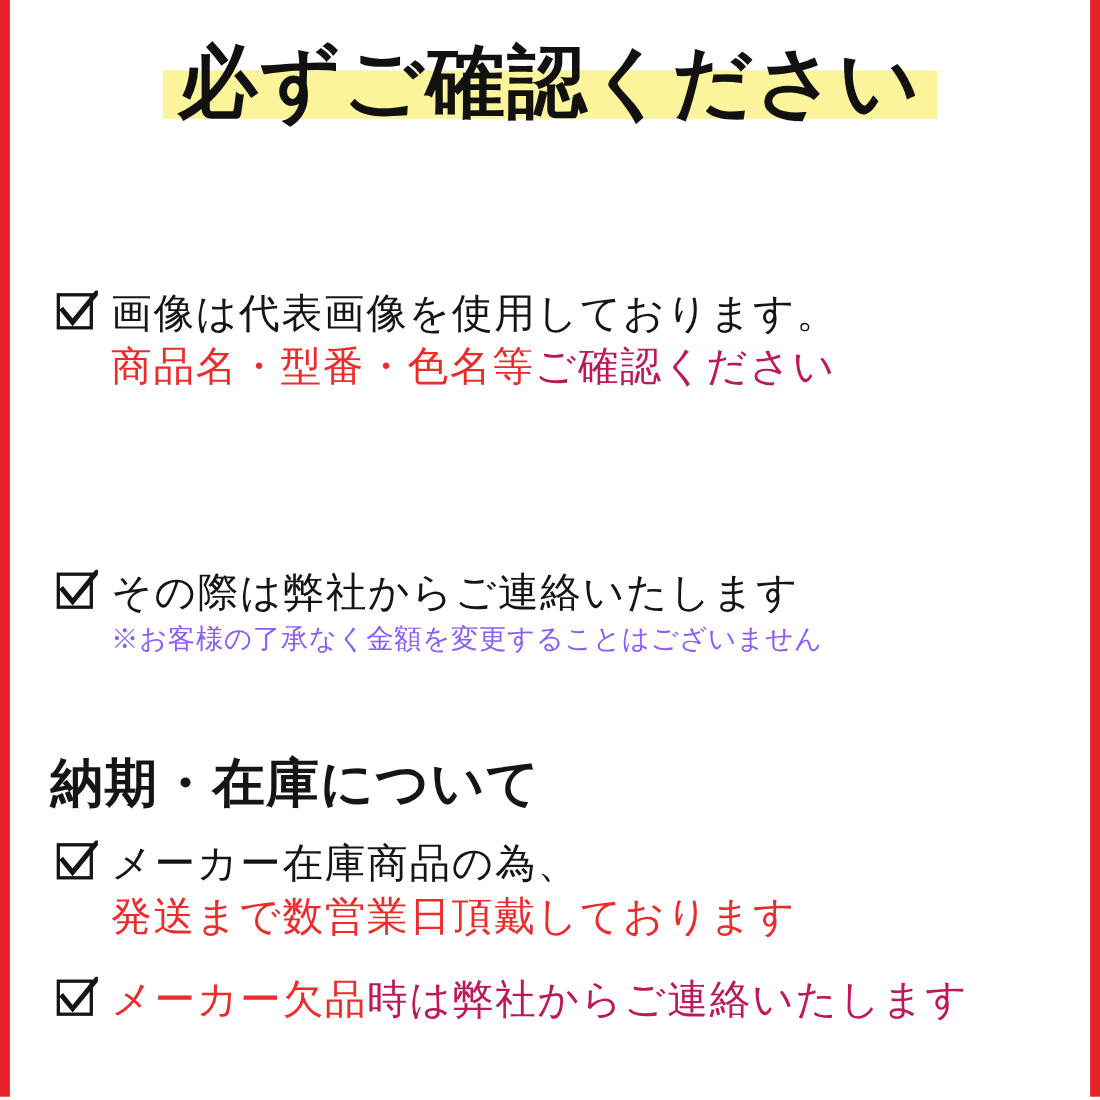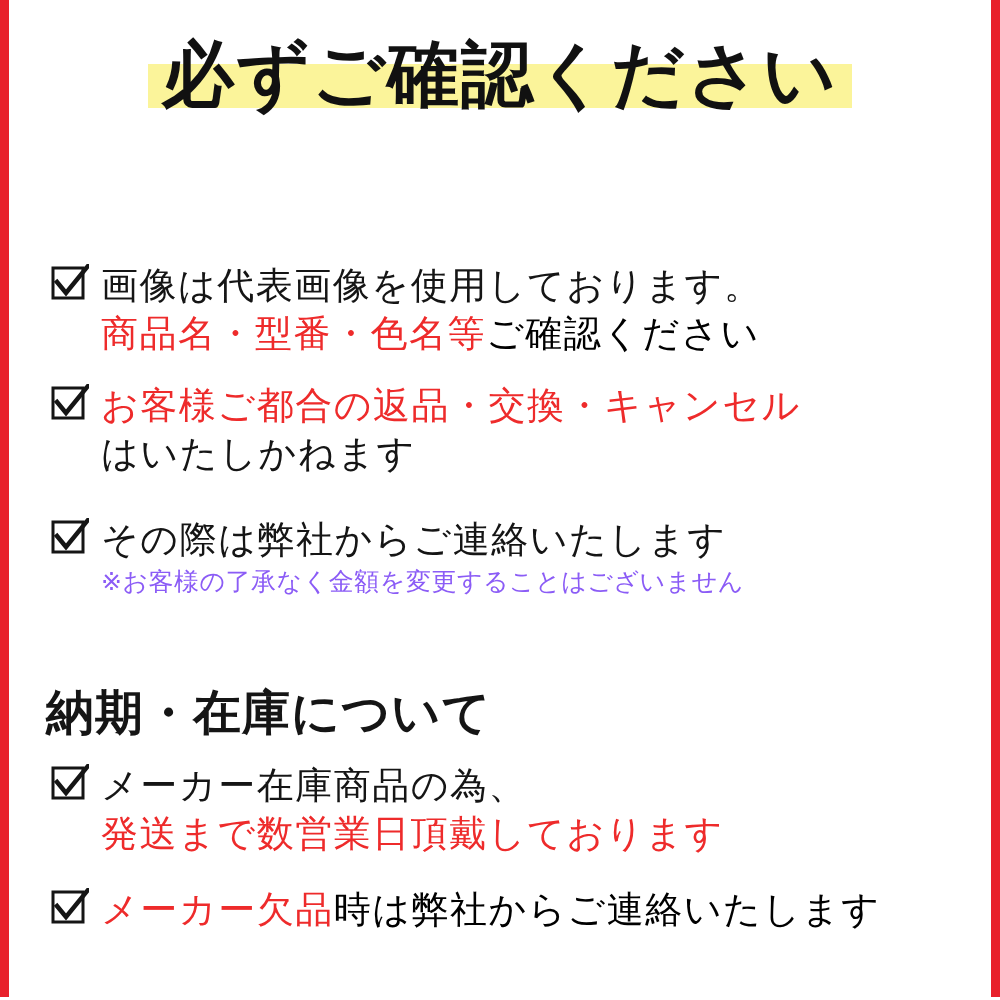--- a/index.html
+++ b/index.html
@@ -82,20 +82,21 @@
     white-space: nowrap;
   }
   #sec1-head { left: 37px; top: 184px; }
   #sec2-head { left: 37px; top: 688px; }
 
   
   .item {
     position: absolute;
     left: 42px;
     right: 20px;
+    font-family: Liberation Serif, serif;
   }
   .item .check {
     position: absolute;
     left: 0;
     top: 2px;
     width: 38px;
     height: 38px;
   }
   .item .check svg { display: block; }
   .item .lines {
@@ -111,21 +112,21 @@
   .line.red, .red {
     color: #ee2b2b;
   }
   .note {
     font-size: 25px;
     line-height: 36px;
     color: #8b5cf6;
     letter-spacing: 0.5px;
     white-space: nowrap;
   }
-  .black { color: #000000; }
+  .black { color: #be185d; }
 
   #item1 { top: 262px; }
   #item2 { top: 382px; }
   #item3 { top: 516px; }
   #item4 { top: 762px; }
   #item5 { top: 886px; }
 </style>
 </head>
 <body>
 
@@ -150,32 +151,20 @@
           <rect x="2" y="4" width="30" height="30" fill="none" stroke="#151515" stroke-width="3"></rect>
           <path d="M6 18 L15 29 L37 2" fill="none" stroke="#151515" stroke-width="4.5" stroke-linecap="square"></path>
         </svg>
       </span>
       <div class="lines">
         <div class="line">画像は代表画像を使用しております。</div>
         <div class="line"><span class="red">商品名・型番・色名等</span><span class="black">ご確認ください</span></div>
       </div>
     </div>
 
-    <div class="item" id="item2">
-      <span class="check">
-        <svg width="38" height="38" viewBox="0 0 38 38">
-          <rect x="2" y="4" width="30" height="30" fill="none" stroke="#151515" stroke-width="3"></rect>
-          <path d="M6 18 L15 29 L37 2" fill="none" stroke="#151515" stroke-width="4.5" stroke-linecap="square"></path>
-        </svg>
-      </span>
-      <div class="lines">
-        <div class="line red">お客様ご都合の返品・交換・キャンセル</div>
-        <div class="line">はいたしかねます</div>
-      </div>
-    </div>
 
     <div class="item" id="item3">
       <span class="check">
         <svg width="38" height="38" viewBox="0 0 38 38">
           <rect x="2" y="4" width="30" height="30" fill="none" stroke="#151515" stroke-width="3"></rect>
           <path d="M6 18 L15 29 L37 2" fill="none" stroke="#151515" stroke-width="4.5" stroke-linecap="square"></path>
         </svg>
       </span>
       <div class="lines">
         <div class="line">その際は弊社からご連絡いたします</div>

